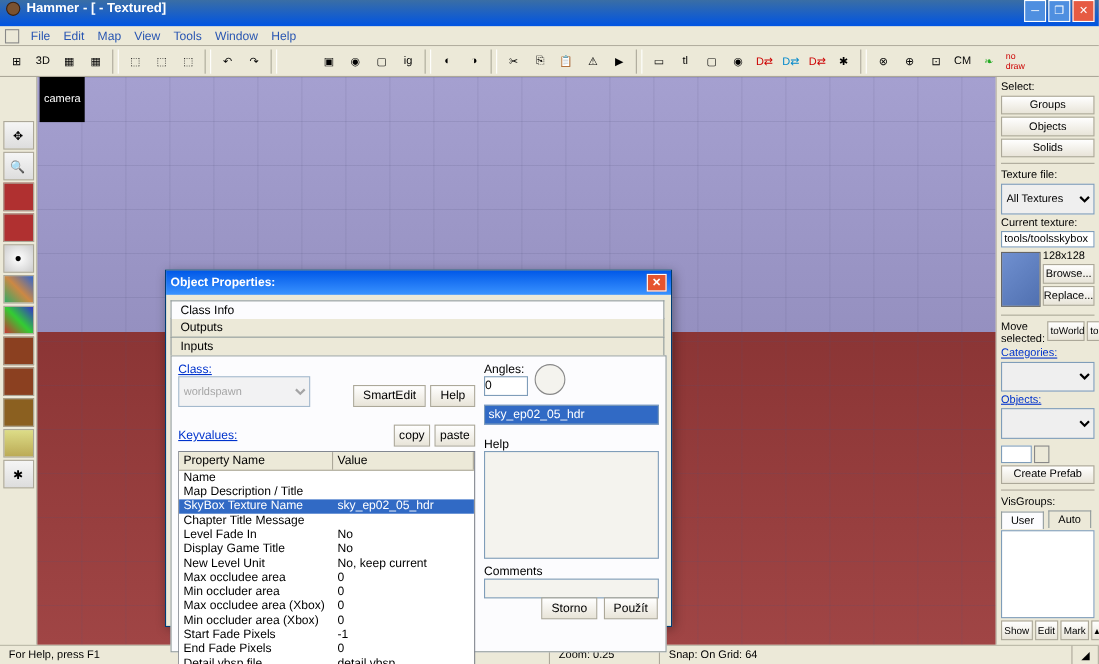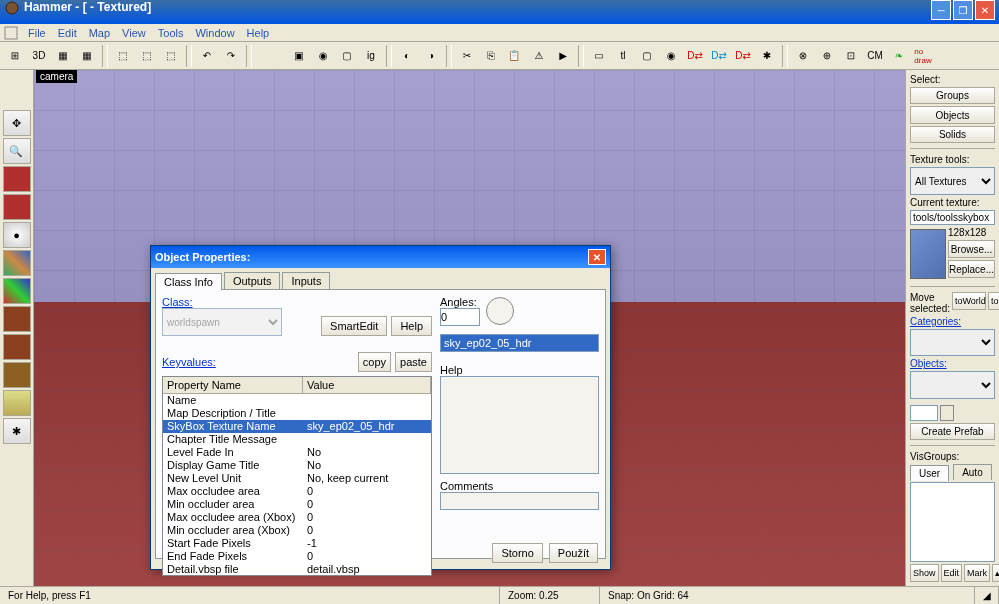--- a/index.html
+++ b/index.html
@@ -12,39 +12,39 @@
 .menubar { height: 18px; background: #ece9d8; border-bottom: 1px solid #aca899; display: flex; align-items: center; padding: 0 4px; }
 .menubar .icon { width: 14px; height: 14px; margin-right: 4px; }
 .menubar span { padding: 0 6px; color: #2956b2; cursor: pointer; }
 .toolbar { height: 28px; background: #ece9d8; border-bottom: 1px solid #aca899; display: flex; align-items: center; padding: 0 4px; gap: 2px; }
 .tbtn { width: 22px; height: 22px; border: 1px solid transparent; display: flex; align-items: center; justify-content: center; font-size: 10px; cursor: pointer; }
 .tsep { width: 6px; height: 22px; border-left: 1px solid #aca899; border-right: 1px solid #fff; margin: 0 2px; }
 .main { display: flex; height: 516px; }
 .leftbar { width: 34px; background: #ece9d8; border-right: 1px solid #aca899; display: flex; flex-direction: column; align-items: center; padding-top: 40px; gap: 2px; }
 .ltool { width: 28px; height: 26px; border: 1px solid #aca899; background: linear-gradient(#f5f5f5,#ddd); cursor: pointer; display:flex; align-items:center; justify-content:center; }
 .viewport { flex: 1; background: linear-gradient(180deg, #a5a0d0 0%, #9590c0 45%, #8b3535 45%, #a04545 100%); position: relative; overflow: hidden; }
-.vplabel { position: absolute; top: 0; left: 2px; background: #000; color: #fff; padding: 1px 4px; font-size: 10px; }
+.vplabel { position: absolute; top: 0; left: 2px; background: #000; color: #fff; padding: 15px 4px; font-size: 10px; }
 .grid { position:absolute; inset:0; background-image: linear-gradient(rgba(80,80,120,.15) 1px, transparent 1px), linear-gradient(90deg, rgba(80,80,120,.15) 1px, transparent 1px); background-size: 40px 40px; }
 .rightbar { width: 94px; background: #ece9d8; border-left: 1px solid #aca899; padding: 4px; font-size: 10px; display: flex; flex-direction: column; gap: 2px; }
 .rlabel { font-size: 10px; }
 .rbtn { height: 18px; border: 1px solid #aca899; background: linear-gradient(#fff,#e8e4d8); font-size: 10px; cursor: pointer; width: 100%; }
 .rsel { width: 100%; height: 28px; font-size: 10px; border: 1px solid #7f9db9; }
 .rinput { width: 100%; height: 16px; font-size: 10px; border: 1px solid #7f9db9; padding: 0 2px; }
 .swatch { width: 60px; height: 50px; background: linear-gradient(135deg,#7090d0,#5070b0); border: 1px solid #666; margin: 2px auto; }
 .hr { border-top: 1px solid #aca899; margin: 3px 0; }
 .rrow { display: flex; gap: 2px; }
 .rrow .rbtn { flex: 1; padding: 0 2px; font-size: 9px; }
 .statusbar { height: 18px; background: #ece9d8; border-top: 1px solid #aca899; display: flex; align-items: center; font-size: 10px; }
 .statusbar .cell { border-right: 1px solid #aca899; padding: 0 8px; height: 100%; display: flex; align-items: center; }
 
 .dialog { position: absolute; left: 150px; top: 245px; width: 461px; height: 325px; background: #ece9d8; border: 1px solid #003c74; box-shadow: 2px 2px 10px rgba(0,0,0,.4); }
 .dialog .dtitle { height: 22px; background: linear-gradient(#0058e8,#3a93ff); color: #fff; font-weight: bold; display: flex; align-items: center; padding: 0 4px; font-size: 11px; justify-content: space-between; }
 .dialog .dtitle .t { flex: 1; }
 .dialog .dclose { width: 18px; height: 16px; background: #e6542e; border: 1px solid #fff; color: #fff; font-size: 10px; display:flex;align-items:center;justify-content:center; cursor: pointer; }
-.tabs { display: flex; padding: 4px 4px 0 4px; }
+.tabs { display: flex; padding: 4px 4px 0 4px; flex-direction: column; }
 .tab { padding: 2px 8px; border: 1px solid #919b9c; border-bottom: none; background: #ece9d8; font-size: 11px; margin-right: 2px; cursor: pointer; }
 .tab.active { background: #fcfcfe; position: relative; top: 1px; }
 .dbody { border: 1px solid #919b9c; margin: 0 4px 4px 4px; padding: 6px; background: #fcfcfe; height: 270px; display: flex; gap: 8px; }
 .leftpane { width: 270px; }
 .rightpane { flex: 1; }
 .lbl { font-size: 11px; }
 .link { color: #0033cc; text-decoration: underline; cursor: pointer; }
 .dbtn { height: 20px; border: 1px solid #aca899; background: linear-gradient(#fff,#e8e4d8); font-size: 11px; padding: 0 8px; cursor: pointer; }
 .classrow { display:flex; justify-content:space-between; margin-bottom:16px; }
 .kvrow { display: flex; align-items: center; gap: 4px; margin-bottom: 4px; }
@@ -157,21 +157,21 @@
     <div class="grid"></div>
     <div class="vplabel">camera</div>
   </div>
 
   <div class="rightbar">
     <div class="rlabel">Select:</div>
     <button class="rbtn">Groups</button>
     <button class="rbtn">Objects</button>
     <button class="rbtn">Solids</button>
     <div class="hr"></div>
-    <div class="rlabel">Texture tools:</div>
+    <div class="rlabel">Texture file:</div>
     <select class="rsel"><option>All Textures</option></select>
     <div class="rlabel">Current texture:</div>
     <input class="rinput" value="tools/toolsskybox" style="">
     <div style="display:flex;gap:2px;align-items:flex-start">
       <div class="swatch"></div>
       <div style="flex:1;display:flex;flex-direction:column;gap:2px">
         <div class="rlabel">128x128</div>
         <button class="rbtn">Browse...</button>
         <button class="rbtn">Replace...</button>
       </div>

